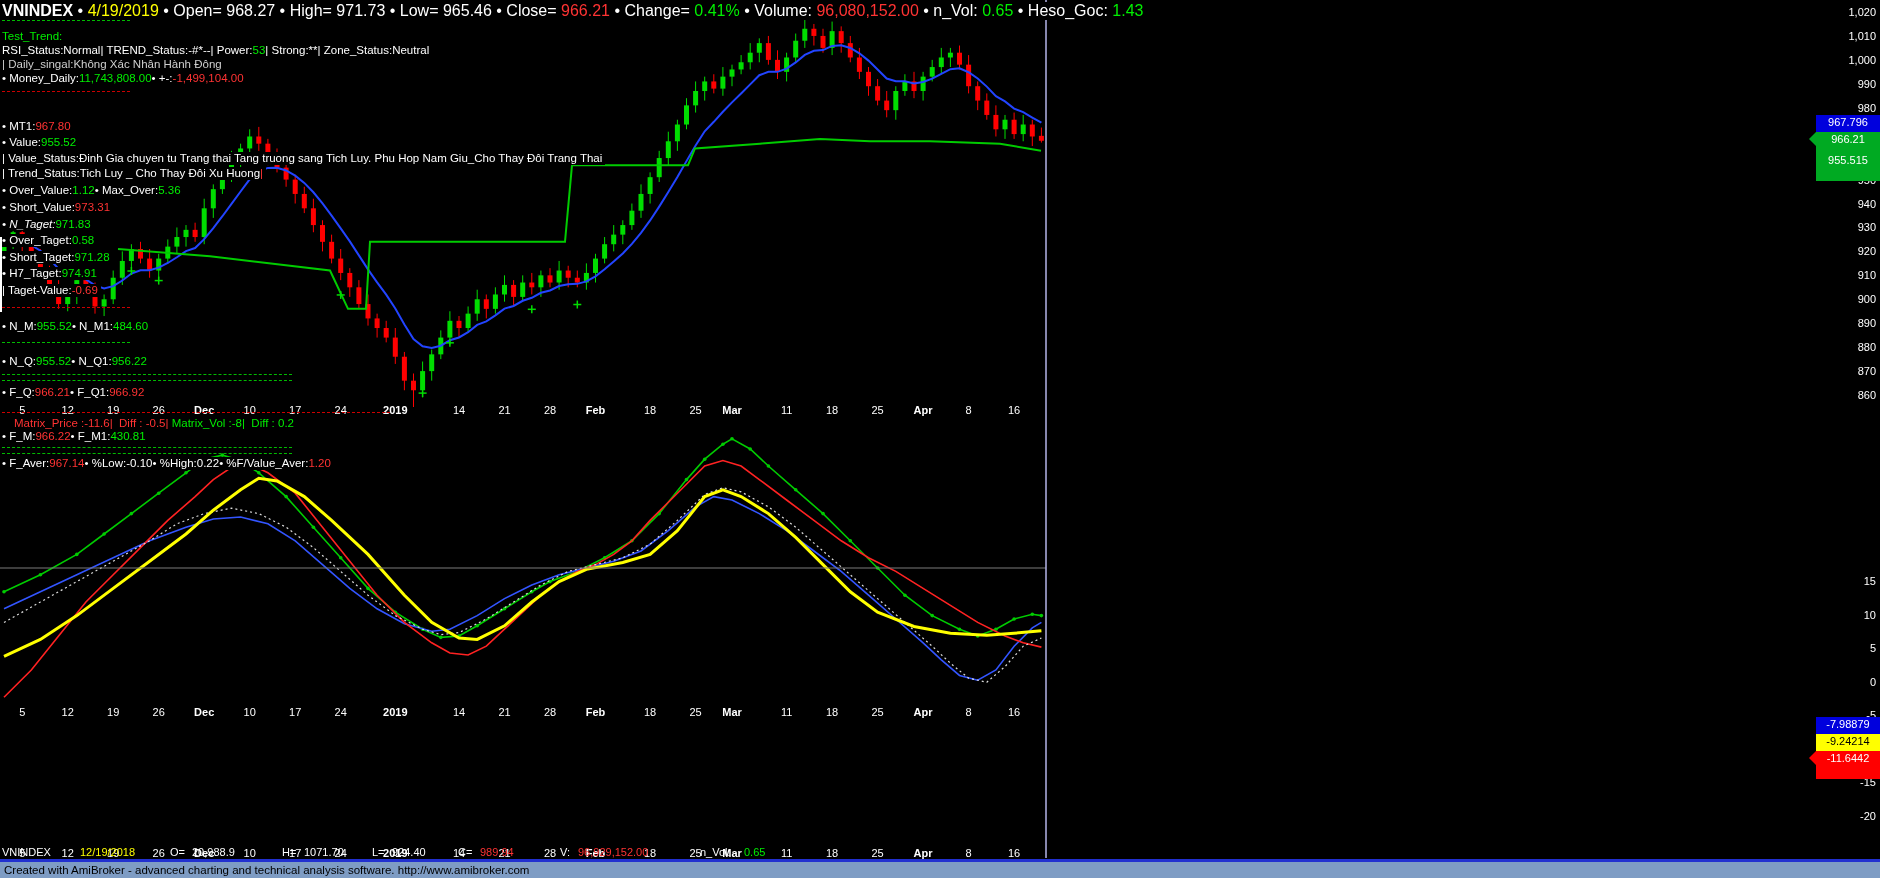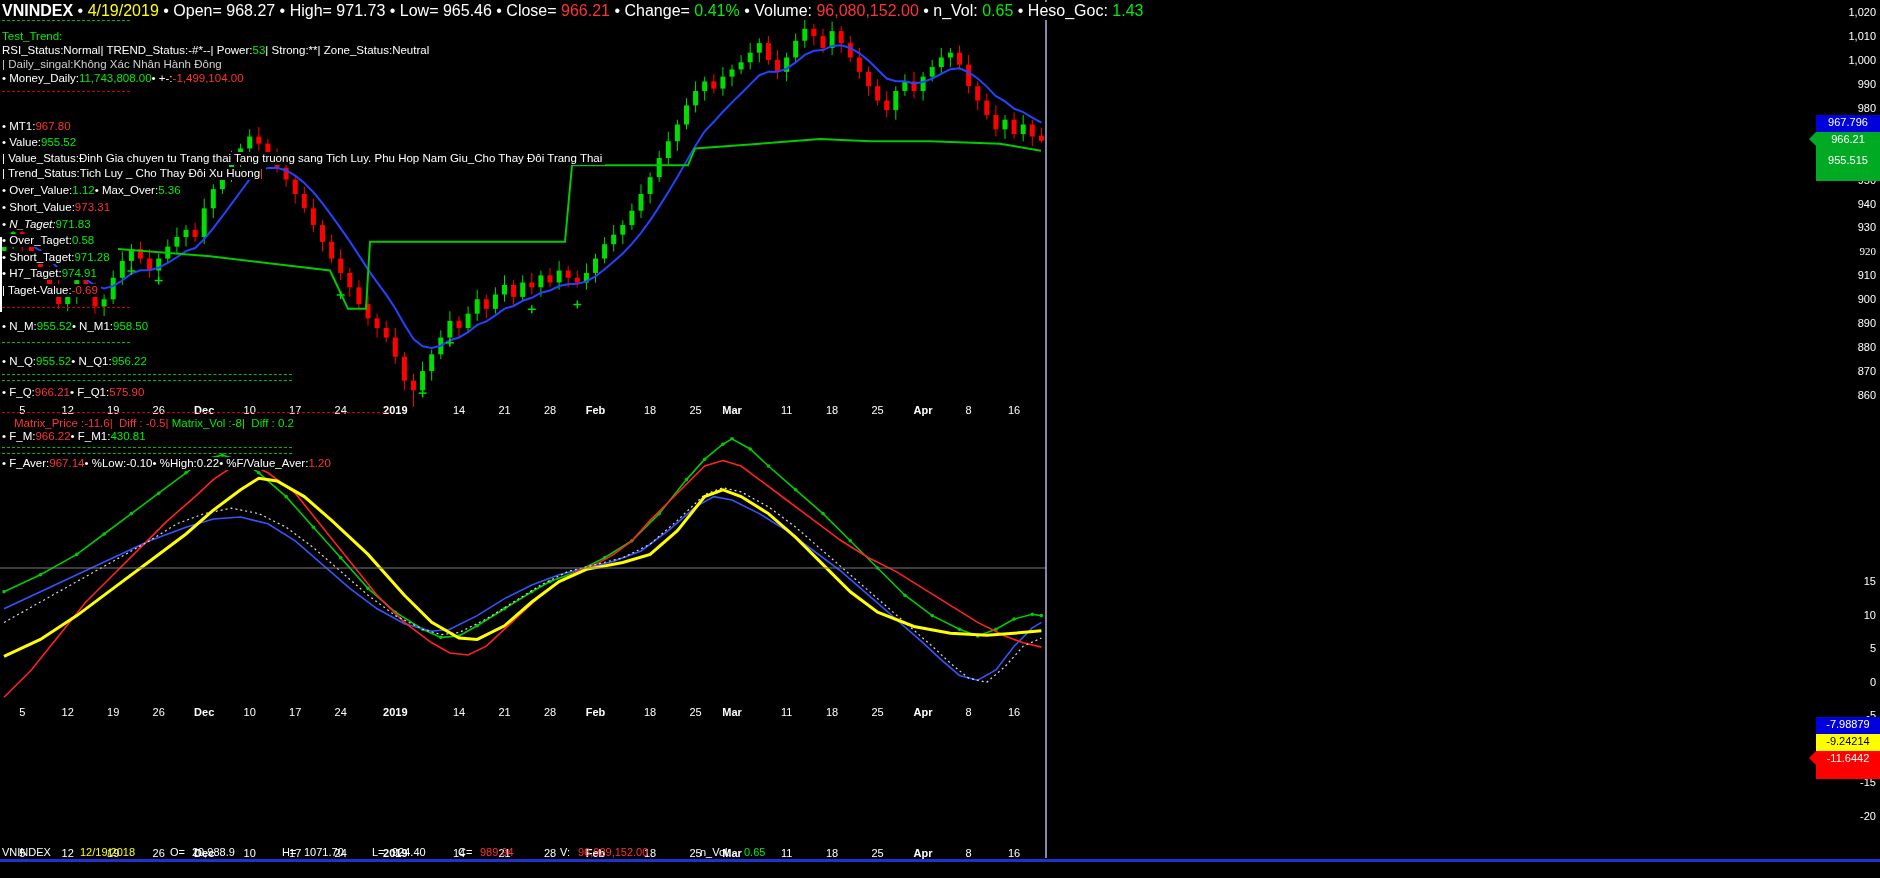--- a/index.html
+++ b/index.html
@@ -346,23 +346,23 @@
       <div class="ln" style="left: 2px; top: 136px;"><span style="color: rgb(255, 255, 255);">• Value:</span><span style="color: rgb(0, 238, 0);">955.52</span></div>
       <div class="ln" style="left: 2px; top: 152px;"><span style="color: rgb(255, 255, 255);">| Value_Status:Đinh Gia chuyen tu Trang thai Tang truong sang Tich Luy. Phu Hop Nam Giu_Cho Thay Đôi Trang Thai</span></div>
       <div class="ln" style="left: 2px; top: 167px;"><span style="color: rgb(255, 255, 255);">| Trend_Status:Tich Luy _ Cho Thay Đôi Xu Huong</span><span style="color: rgb(255, 51, 51);">|</span></div>
       <div class="ln" style="left: 2px; top: 184px;"><span style="color: rgb(255, 255, 255);">• Over_Value:</span><span style="color: rgb(0, 238, 0);">1.12</span><span style="color: rgb(255, 255, 255);">• Max_Over:</span><span style="color: rgb(0, 238, 0);">5.36</span></div>
       <div class="ln" style="left: 2px; top: 201px;"><span style="color: rgb(255, 255, 255);">• Short_Value:</span><span style="color: rgb(255, 51, 51);">973.31</span></div>
       <div class="ln" style="left: 2px; top: 218px;"><span style="color: rgb(255, 255, 255); font-style: italic;">• N_Taget:</span><span style="color: rgb(0, 238, 0);">971.83</span></div>
       <div class="ln" style="left: 2px; top: 234px;"><span style="color: rgb(255, 255, 255);">• Over_Taget:</span><span style="color: rgb(0, 238, 0);">0.58</span></div>
       <div class="ln" style="left: 2px; top: 251px;"><span style="color: rgb(255, 255, 255);">• Short_Taget:</span><span style="color: rgb(0, 238, 0);">971.28</span></div>
       <div class="ln" style="left: 2px; top: 267px;"><span style="color: rgb(255, 255, 255);">• H7_Taget:</span><span style="color: rgb(0, 238, 0);">974.91</span></div>
       <div class="ln" style="left: 2px; top: 284px;"><span style="color: rgb(255, 255, 255);">| Taget-Value:</span><span style="color: rgb(255, 51, 51);">-0.69</span></div>
-      <div class="ln" style="left: 2px; top: 320px;"><span style="color: rgb(255, 255, 255);">• N_M:</span><span style="color: rgb(0, 238, 0);">955.52</span><span style="color: rgb(255, 255, 255);">• N_M1:</span><span style="color: rgb(0, 238, 0);">958.50</span></div>
+      <div class="ln" style="left: 2px; top: 320px;"><span style="color: rgb(255, 255, 255);">• N_M:</span><span style="color: rgb(0, 238, 0);">955.52</span><span style="color: rgb(255, 255, 255);">• N_M1:</span><span style="color: rgb(0, 238, 0);">484.60</span></div>
       <div class="ln" style="left: 2px; top: 355px;"><span style="color: rgb(255, 255, 255);">• N_Q:</span><span style="color: rgb(0, 238, 0);">955.52</span><span style="color: rgb(255, 255, 255);">• N_Q1:</span><span style="color: rgb(0, 238, 0);">956.22</span></div>
-      <div class="ln" style="left: 2px; top: 386px;"><span style="color: rgb(255, 255, 255);">• F_Q:</span><span style="color: rgb(255, 51, 51);">966.21</span><span style="color: rgb(255, 255, 255);">• F_Q1:</span><span style="color: rgb(255, 51, 51);">575.90</span></div>
+      <div class="ln" style="left: 2px; top: 386px;"><span style="color: rgb(255, 255, 255);">• F_Q:</span><span style="color: rgb(255, 51, 51);">966.21</span><span style="color: rgb(255, 255, 255);">• F_Q1:</span><span style="color: rgb(255, 51, 51);">966.92</span></div>
       <div class="ln" style="left: 2px; top: 417px; padding-left: 12px;"><span style="color: rgb(255, 51, 51);">Matrix_Price :-11.6|</span><span style="color: rgb(255, 51, 51);">  Diff : -0.5|</span><span style="color: rgb(0, 238, 0);"> Matrix_Vol :-8|</span><span style="color: rgb(0, 238, 0);">  Diff : 0.2</span></div>
       <div class="ln" style="left: 2px; top: 430px;"><span style="color: rgb(255, 255, 255);">• F_M:</span><span style="color: rgb(255, 51, 51);">966.22</span><span style="color: rgb(255, 255, 255);">• F_M1:</span><span style="color: rgb(0, 238, 0);">430.81</span></div>
       <div class="ln" style="left: 2px; top: 457px;"><span style="color: rgb(255, 255, 255);">• F_Aver:</span><span style="color: rgb(255, 51, 51);">967.14</span><span style="color: rgb(255, 255, 255);">• %Low:</span><span style="color: rgb(255, 255, 255);">-0.10</span><span style="color: rgb(255, 255, 255);">• %High:</span><span style="color: rgb(255, 255, 255);">0.22</span><span style="color: rgb(255, 255, 255);">• %F/Value_Aver:</span><span style="color: rgb(255, 51, 51);">1.20</span></div>
       <div class="sep dash" style="left: 2px; top: 20px; width: 128px; border-color: rgb(0, 187, 0);"></div>
       <div class="sep dash" style="left: 2px; top: 91px; width: 128px; border-color: rgb(204, 0, 0);"></div>
       <div class="sep dash" style="left: 2px; top: 307px; width: 128px; border-color: rgb(204, 0, 0);"></div>
       <div class="sep dash" style="left: 2px; top: 342px; width: 128px; border-color: rgb(0, 187, 0);"></div>
       <div class="sep eq" style="left: 2px; top: 374px; width: 290px; border-color: rgb(0, 187, 0);"></div>
       <div class="sep dash" style="left: 2px; top: 412px; width: 388px; border-color: rgb(204, 0, 0);"></div>
       <div class="sep eq" style="left: 2px; top: 447px; width: 290px; border-color: rgb(0, 187, 0);"></div>
@@ -371,21 +371,21 @@
       <div class="axlbl pricelbl" style="top: 12px; right: 4px;">1,020</div>
       <div class="axlbl pricelbl" style="top: 35.94px; right: 4px;">1,010</div>
       <div class="axlbl pricelbl" style="top: 59.88px; right: 4px;">1,000</div>
       <div class="axlbl pricelbl" style="top: 83.82px; right: 4px;">990</div>
       <div class="axlbl pricelbl" style="top: 107.76px; right: 4px;">980</div>
       <div class="axlbl pricelbl" style="top: 131.7px; right: 4px;">970</div>
       <div class="axlbl pricelbl" style="top: 155.64px; right: 4px;">960</div>
       <div class="axlbl pricelbl" style="top: 179.58px; right: 4px;">950</div>
       <div class="axlbl pricelbl" style="top: 203.52px; right: 4px;">940</div>
       <div class="axlbl pricelbl" style="top: 227.46px; right: 4px;">930</div>
-      <div class="axlbl pricelbl" style="top: 251.4px; right: 4px; font-family: Liberation Serif, serif;">920</div>
+      <div class="axlbl pricelbl" style="top: 251.4px; right: 4px;">920</div>
       <div class="axlbl pricelbl" style="top: 275.34px; right: 4px;">910</div>
       <div class="axlbl pricelbl" style="top: 299.28px; right: 4px;">900</div>
       <div class="axlbl pricelbl" style="top: 323.22px; right: 4px;">890</div>
       <div class="axlbl pricelbl" style="top: 347.16px; right: 4px;">880</div>
       <div class="axlbl pricelbl" style="top: 371.1px; right: 4px;">870</div>
       <div class="axlbl pricelbl" style="top: 395.04px; right: 4px;">860</div>
       <div class="badge" style="top: 129px; background: rgb(0, 0, 221); color: rgb(255, 255, 255);">967.796</div>
       <div class="badge" style="top: 146px; background: rgb(0, 170, 34); color: rgb(255, 255, 255);">966.21<div class="arr" style="border-right: 7px solid rgb(0, 170, 34);"></div></div>
       <div class="badge" style="top: 167px; background: rgb(0, 170, 34); color: rgb(255, 255, 255);">955.515</div>
     </div>
@@ -480,13 +480,16 @@
       <div class="frag" style="left: 392px; top: 846px; color: rgb(255, 255, 255);">924.40</div>
       <div class="frag" style="left: 458px; top: 846px; color: rgb(255, 255, 255);">C=</div>
       <div class="frag" style="left: 480px; top: 846px; color: rgb(255, 51, 51);">989.94</div>
       <div class="frag" style="left: 560px; top: 846px; color: rgb(255, 255, 255);">V:</div>
       <div class="frag" style="left: 578px; top: 846px; color: rgb(255, 51, 51);">96,929,152.00</div>
       <div class="frag" style="left: 700px; top: 846px; color: rgb(255, 255, 255);">n_Vol:</div>
       <div class="frag" style="left: 744px; top: 846px; color: rgb(0, 238, 0);">0.65</div>
     </div>
 
   <div id="statusbar-top" style="background: rgb(33, 48, 208);"></div>
+  <div id="statusbar" style="background: rgb(126, 156, 196);">
+    <span>Created with AmiBroker - advanced charting and technical analysis software. http://www.amibroker.com</span>
+  </div>
 </div>
 
 </body></html>

